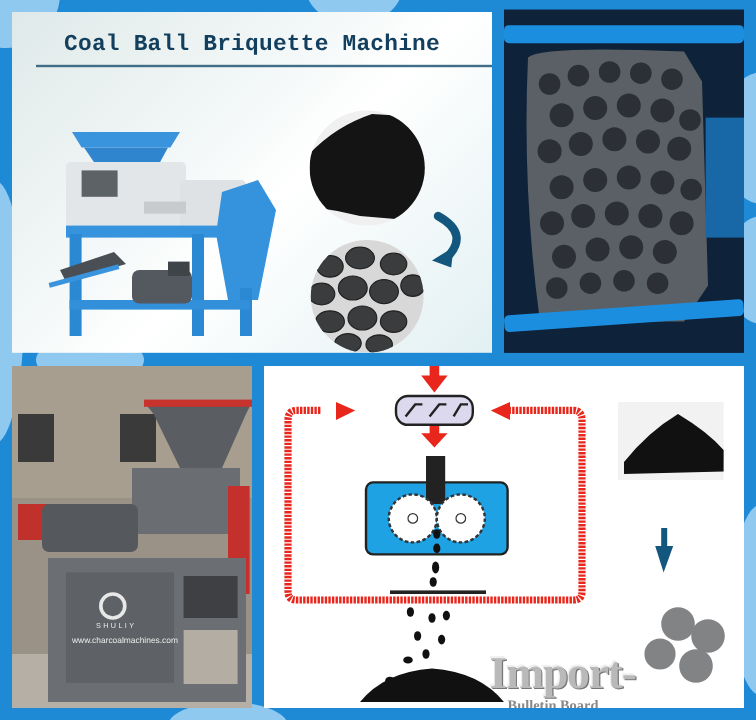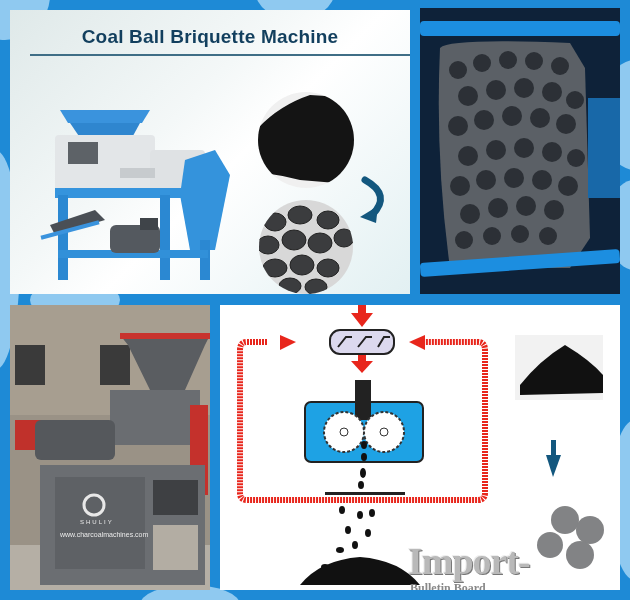--- a/index.html
+++ b/index.html
@@ -3,26 +3,26 @@
 <meta charset="utf-8">
 <style>
   html,body{margin:0;padding:0;}
   body{width:630px;height:600px;overflow:hidden;position:relative;background:#1e8ad6;font-family:"DejaVu Sans",sans-serif;}
   .bubble{position:absolute;border-radius:50%;background:#8fc9f0;}
   .panel{position:absolute;overflow:hidden;}
   #p1{left:10px;top:10px;width:400px;height:284px;background:linear-gradient(135deg,#dfe9e9 0%,#f4f8f8 40%,#ffffff 55%,#e2f0f2 100%);}
   #p2{left:420px;top:8px;width:200px;height:286px;background:#0d1f36;}
   #p3{left:10px;top:305px;width:200px;height:285px;background:#8f8a82;}
   #p4{left:220px;top:305px;width:400px;height:285px;background:#ffffff;}
-  .title{position:absolute;left:0;top:16px;width:400px;text-align:center;font-family:Liberation Sans, sans-serif;font-weight:bold;font-size:19px;color:#123f5e;letter-spacing:0.2px;}
+  .title{position:absolute;left:0;top:16px;width:400px;text-align:center;font-family:Liberation Mono, monospace;font-weight:bold;font-size:19px;color:#123f5e;letter-spacing:0.2px;}
   .title-rule{position:absolute;left:20px;top:44px;width:380px;height:2px;background:#3f6e86;}
   svg{display:block;}
   .wm{position:absolute;left:180px;top:200px;width:220px;height:85px;margin-top:28px;}
   .wm-big{position:absolute;left:8px;top:6px;font-family:"Liberation Serif",serif;font-size:38px;color:#b9b9b9;font-weight:bold;text-shadow:1px 1px 0 #777,-1px -1px 0 #eee;letter-spacing:-1px;}
-  .wm-small{position:absolute;left:10px;top:48px;font-family:"Liberation Serif",serif;font-size:12px;color:#888;font-weight:bold;}
+  .wm-small{position:absolute;left:23px;top:48px;font-family:"Liberation Serif",serif;font-size:12px;color:#888;font-weight:bold;}
   .wm-url{position:absolute;left:88px;top:59px;font-family:"Liberation Sans",sans-serif;font-size:19px;color:#2a2a2a;}
   .brand{position:absolute;font-family:"Liberation Sans",sans-serif;color:#eaeaea;}
 </style>
 </head>
 <body>
 
 <div class="bubble" style="left:-40px;top:-50px;width:90px;height:90px;"></div>
 <div class="bubble" style="left:255px;top:-40px;width:80px;height:60px;"></div>
 <div class="bubble" style="left:-30px;top:150px;width:50px;height:220px;"></div>
 <div class="bubble" style="left:600px;top:60px;width:70px;height:110px;"></div>

